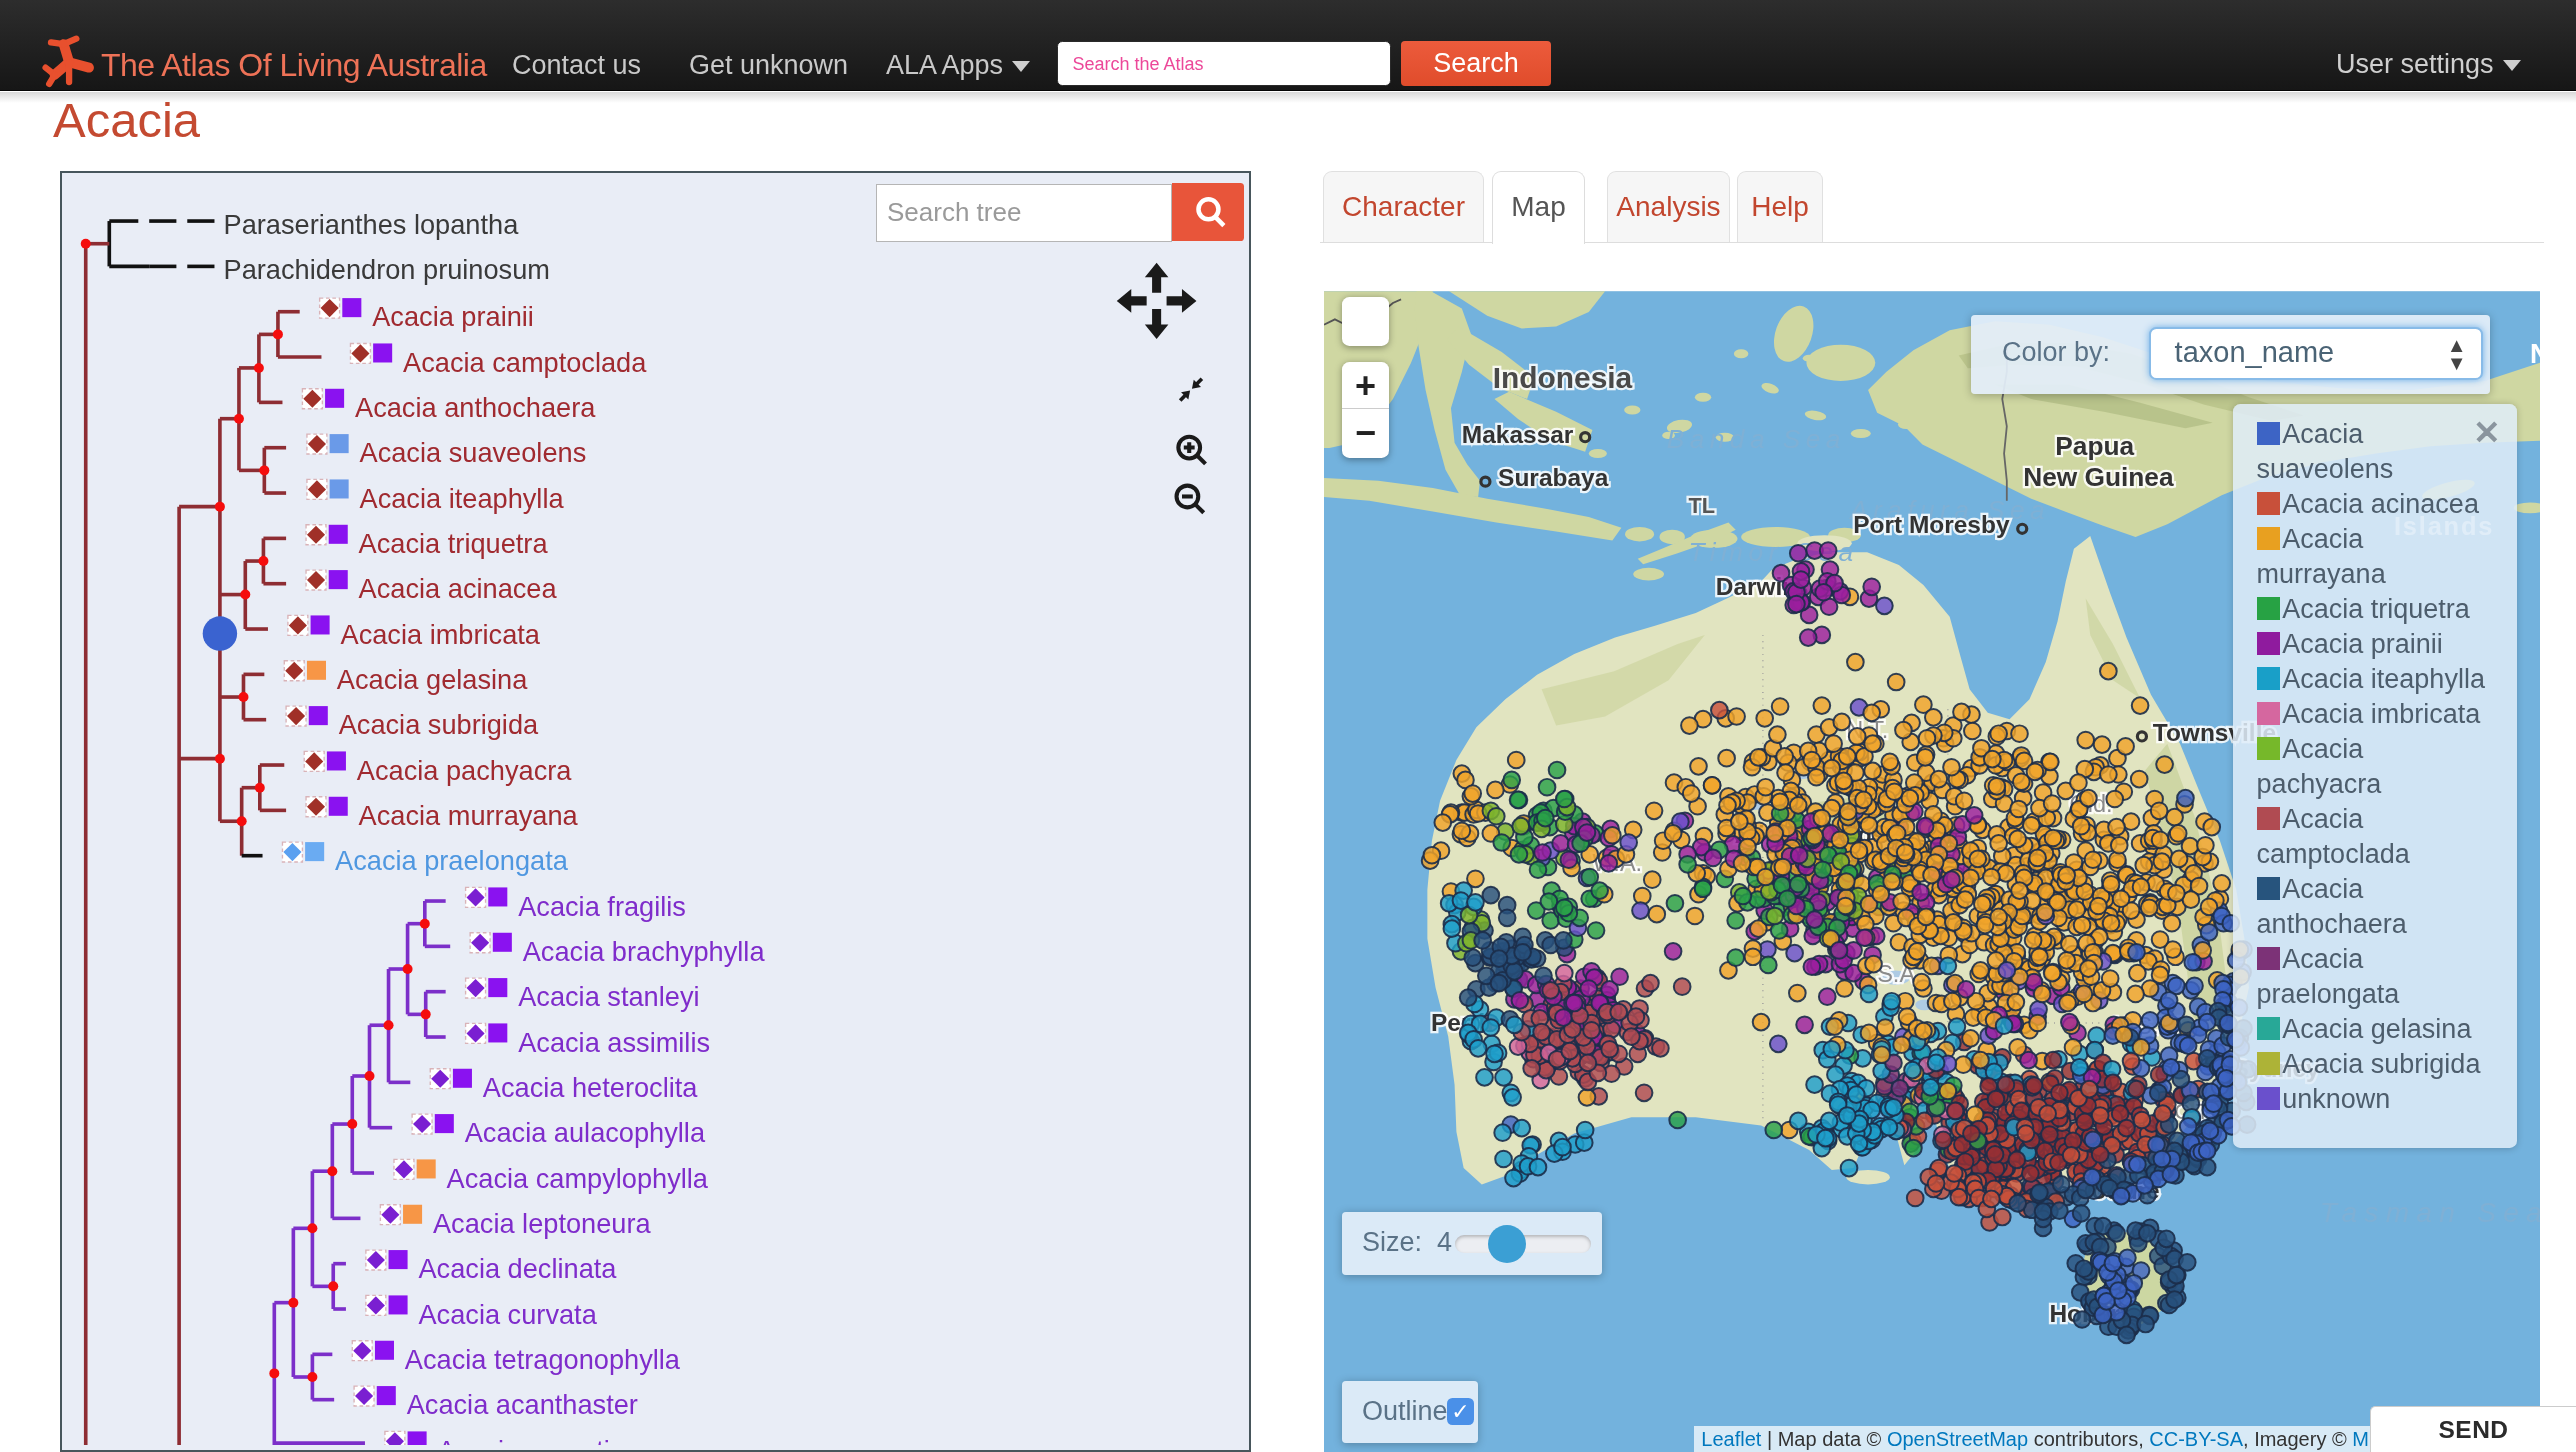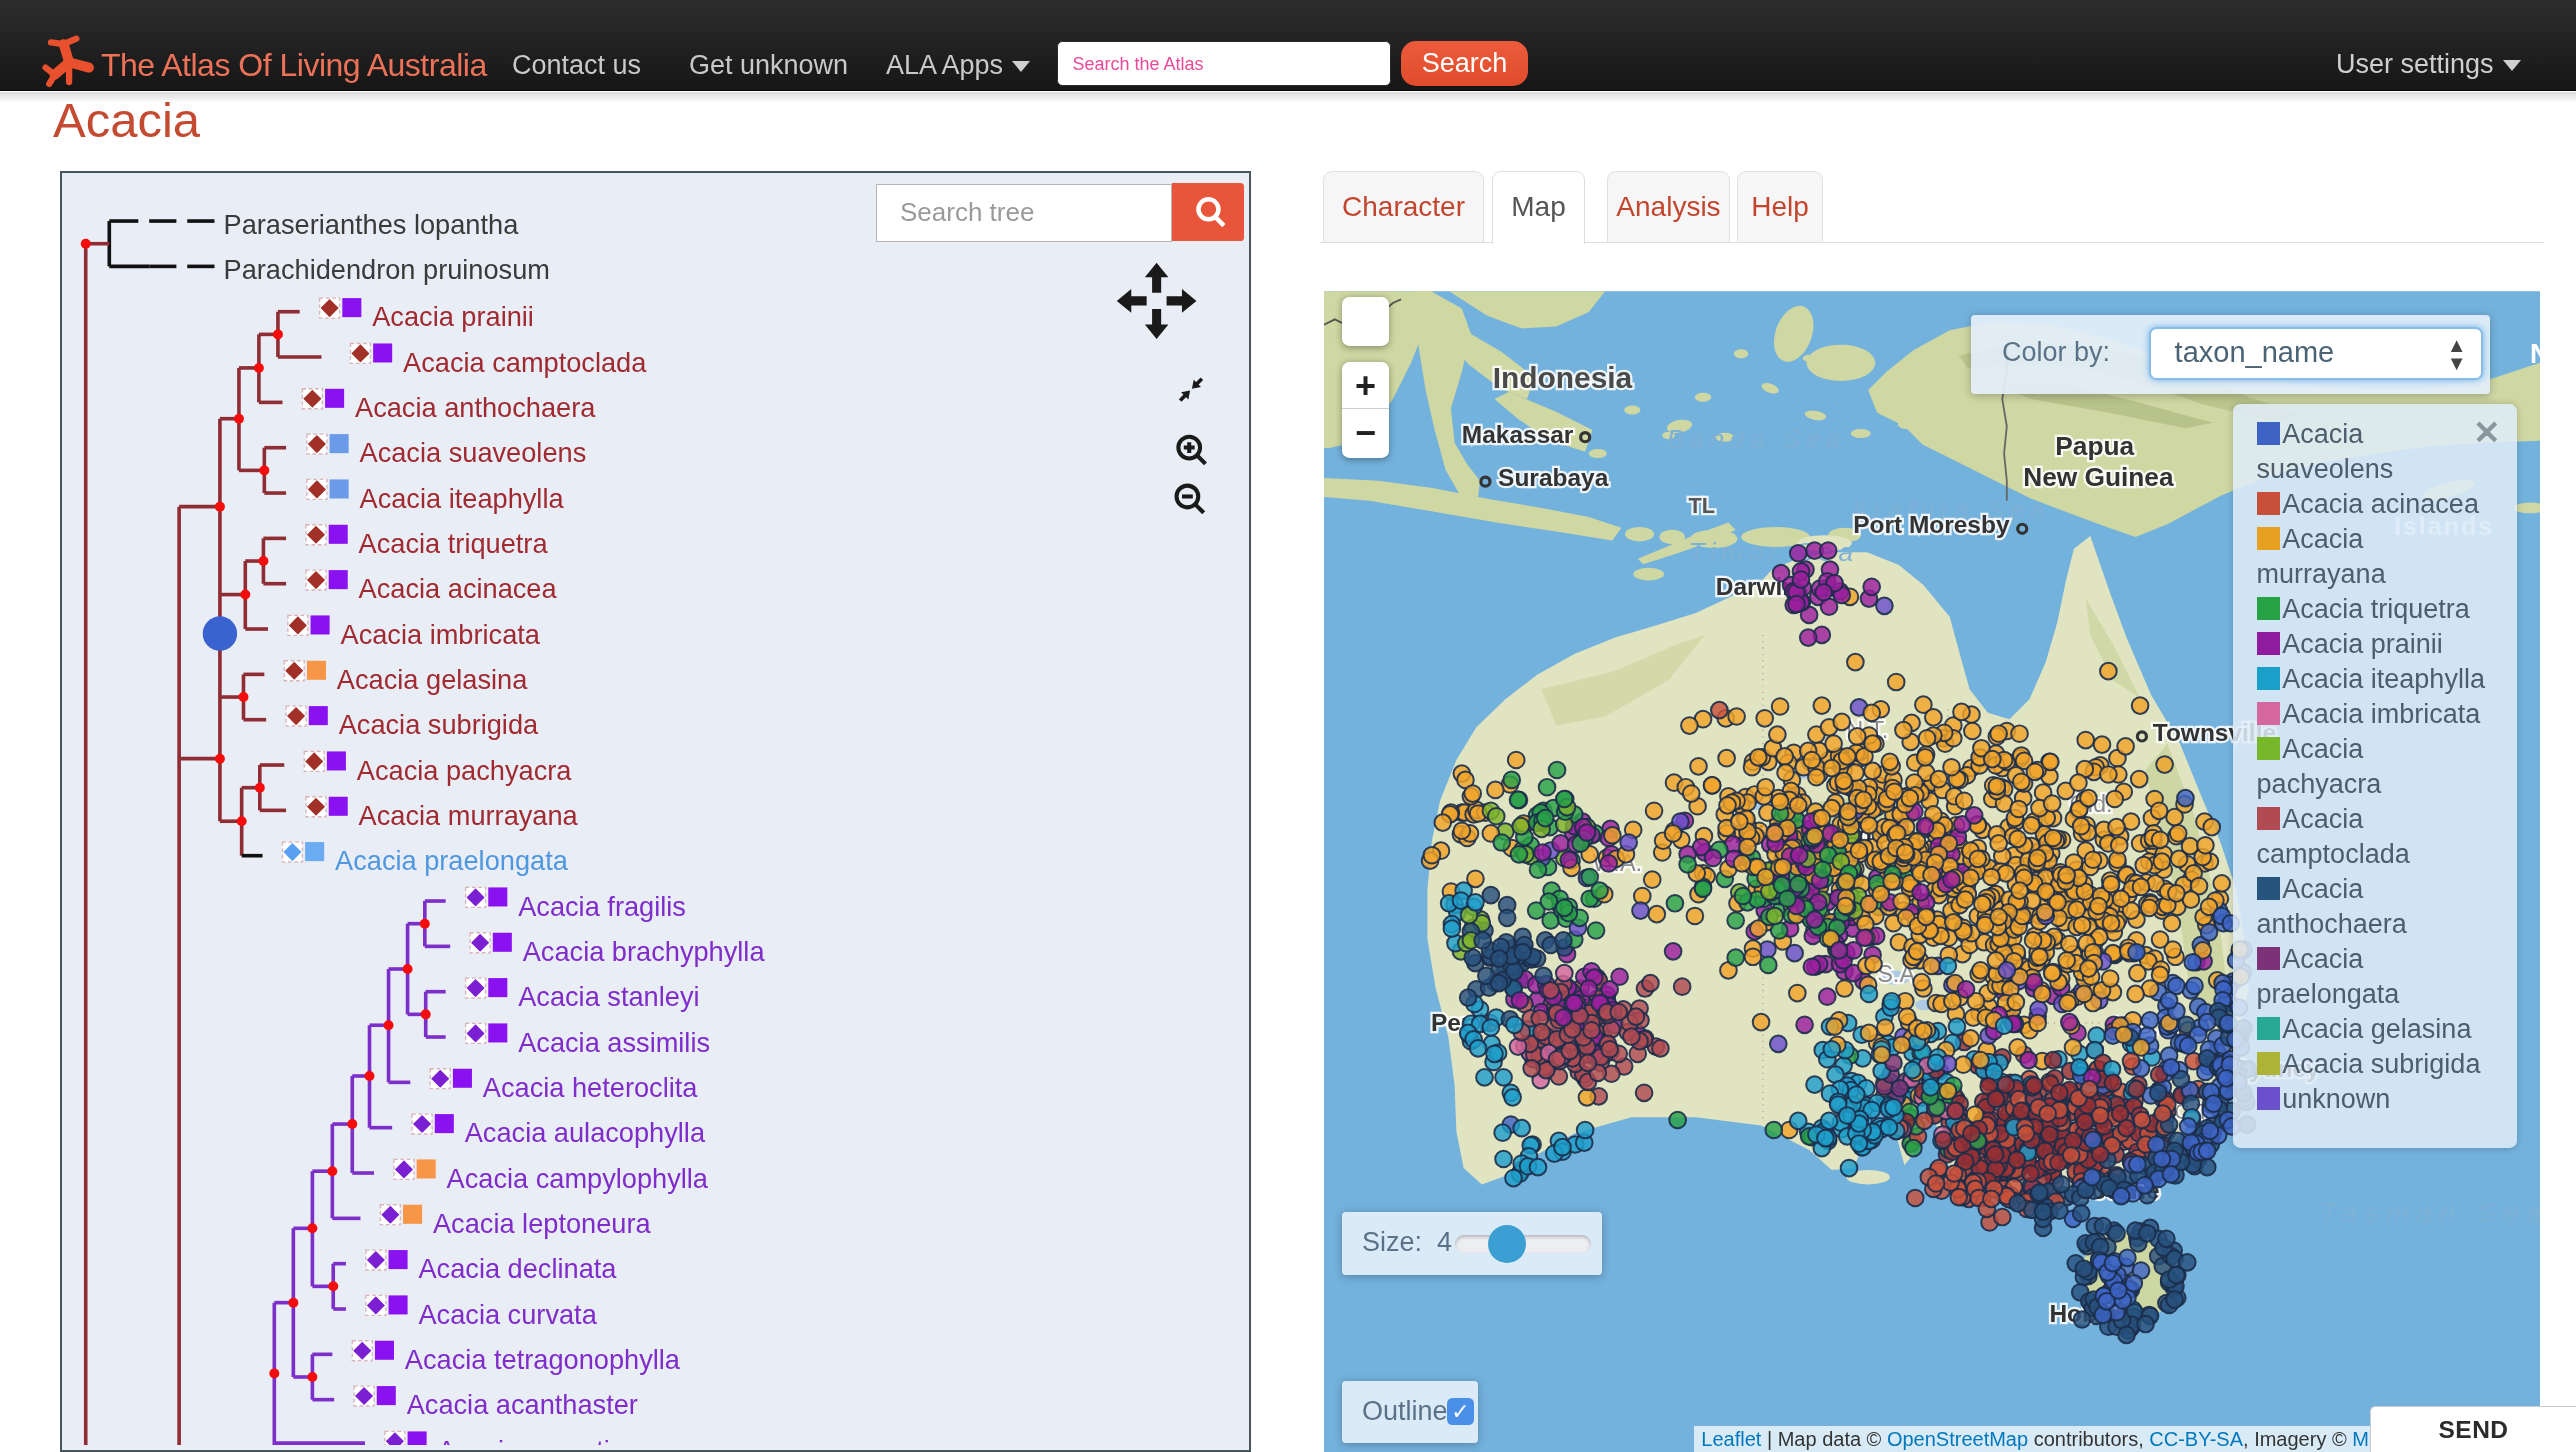--- a/index.html
+++ b/index.html
@@ -7,34 +7,34 @@
   font-family:"Liberation Sans",sans-serif; }
 
 #nav { position:absolute; left:0; top:0; width:2576px; height:91px;
   background:linear-gradient(#2d2d2d,#161616); border-bottom:1.8px solid #060606; }
 #nav .inner { position:relative; height:91px;margin-top:19px; }
 #logo { position:absolute; left:42px; top:16.3px; }
 #brand { position:absolute; left:101px; top:28px; color:#ee7257; font-size:32px; letter-spacing:-0.5px; }
 .navlink { position:absolute; top:31px; color:#c9c9c9; font-size:27px; }
 #nsearch { position:absolute; left:1057px; top:22px; width:334px; height:45px; background:#fff;
   border:0.9px solid #2a2a2a; border-radius:5.4px; color:#ec4899; font-size:18px; line-height:44px; padding-left:14.5px; }
-#nbtn { position:absolute; left:1401px; top:22px; width:127px; height:45px;
-  background:linear-gradient(#ec5b3c,#e04c2b); border-radius:15px; color:#fff; font-size:27px;
+#nbtn { position:absolute; left:1401px; top:22px; width:150px; height:45px;
+  background:linear-gradient(#ec5b3c,#e04c2b); border-radius:4px; color:#fff; font-size:27px;
   text-align:center; line-height:45px; }
 #usersettings { position:absolute; left:2336px; top:30px; color:#cfcfcf; font-size:27px; }
 .caret { display:inline-block; width:0; height:0; border-left:9px solid transparent;
   border-right:9px solid transparent; border-top:11px solid #cfcfcf; margin-left:9px; vertical-align:middle; }
 #pgfade { position:absolute; left:0; top:92px; width:2576px; height:11px;
   background:linear-gradient(#d9d9d9,#ffffff); }
 h1 { position:absolute; left:53px; top:92px; color:#c44a31; font-size:49px; font-weight:500; }
 
 #treepanel { position:absolute; left:60px; top:171px; width:1191px; height:1281px;
   background:#e9edf6; border:2.7px solid #47565c; overflow:hidden; }
 #tsearch { position:absolute; left:814px; top:11px; width:296px; height:58px; background:#fff;
-  border:1.8px solid #b5b5b5; color:#9a9a9a; font-size:26px; line-height:54px; padding-left:23px; }
+  border:1.8px solid #b5b5b5; color:#9a9a9a; font-size:26px; line-height:54px; padding-left:10px; }
 #tbtn { position:absolute; left:1110px; top:10px; width:72px; height:58px; background:#e8553a;
   border-radius:0 3.6px 3.6px 0; }
 
 .tab { position:absolute; top:171px; height:72px; background:#f6f6f6; border:1.8px solid #e0e0e0;
   border-bottom:none; border-radius:9px 9px 0 0; color:#c2462e; font-size:28px;
   text-align:center; line-height:69px; }
 #tab-map { background:#fff; color:#555; border-color:#ddd; z-index:5; height:73px; }
 #tabline { position:absolute; left:1320px; top:242px; width:1224px; height:0; border-top:1.8px solid #ddd; }
 #map { position:absolute; left:1324px; top:291px; width:1216px; height:1162px; overflow:hidden; }
 

